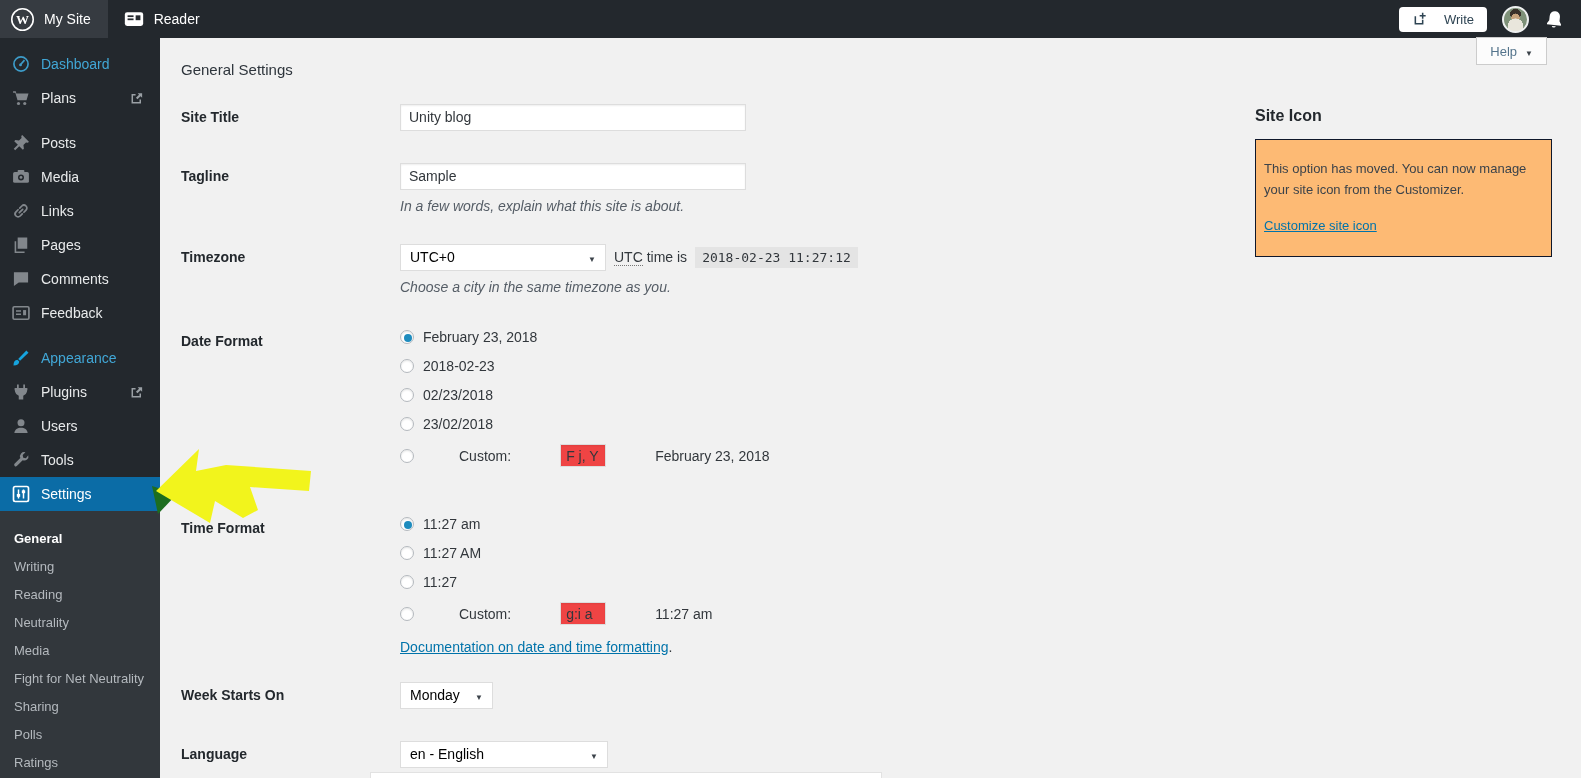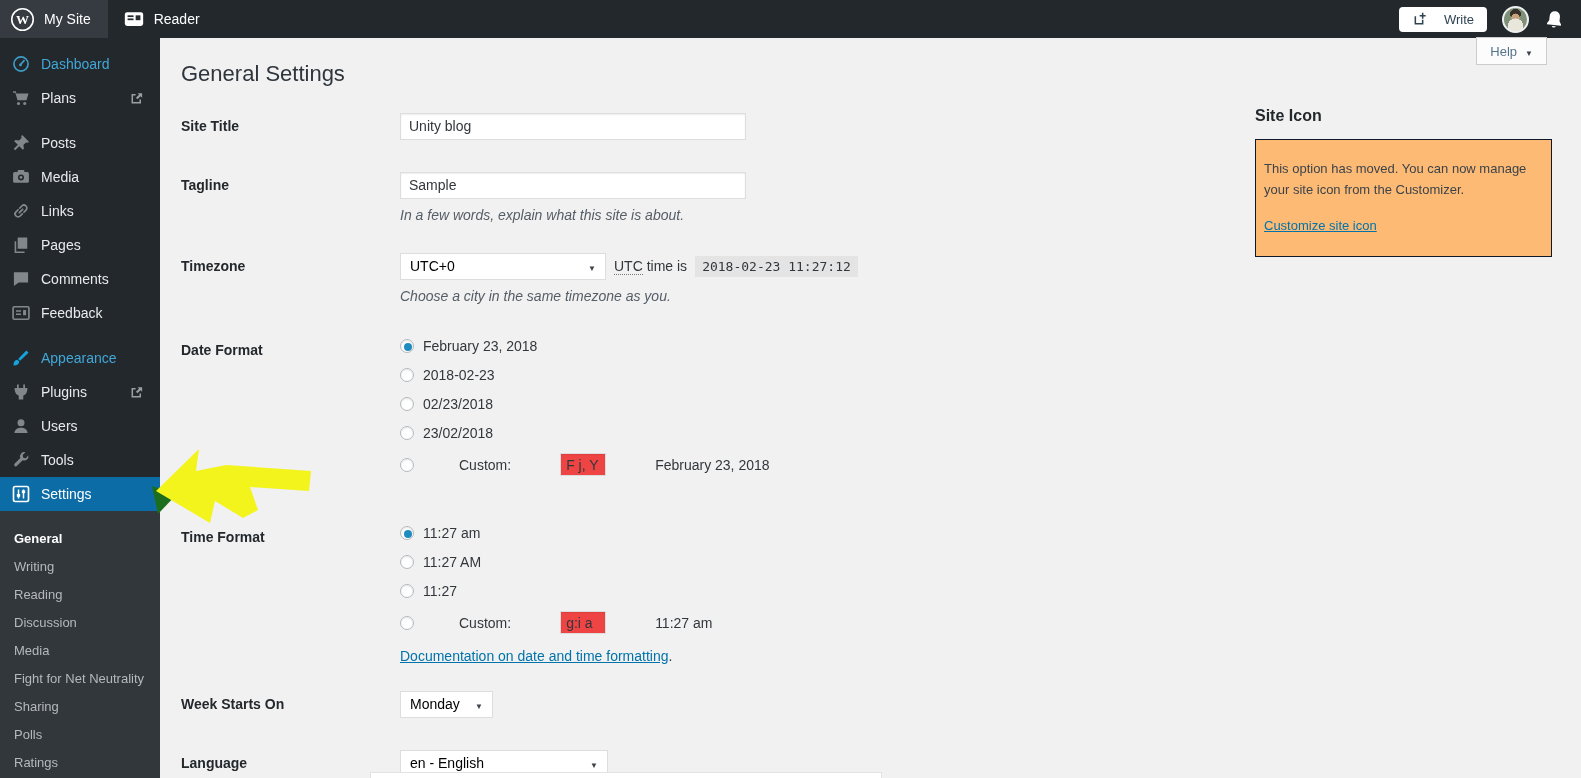--- a/index.html
+++ b/index.html
@@ -38,21 +38,21 @@
   .mi.active .mi-ic{color:#fff;}
   .sep{height:11px;}
   .submenu{background:#32373c;padding:13px 0 14px;flex:1;}
   .smi{height:28px;display:flex;align-items:center;padding-left:14px;font-size:13px;color:#b4b9be;cursor:pointer;}
   .smi.active{color:#fff;font-weight:700;}
   
   .main{flex:1;position:relative;font-size:14px;color:#32373c;}
   .help-tab{position:absolute;top:-1px;right:34px;height:28px;display:flex;align-items:center;gap:8px;
             background:#fcfcfc;border:1px solid #ccc;padding:0 13px;font-size:13px;color:#54748c;cursor:pointer;}
   .caret::after{content:"▼";font-size:8px;color:#3c434a;}
-  h1.page-title{margin:22px 0 0 21px;font-size:22px;font-weight:400;color:#2e353c;line-height:1.3;}
+  h1.page-title{margin:22px 0 0 21px;font-size:15px;font-weight:400;color:#2e353c;line-height:1.3;}
   .form{margin:24px 0 0 21px;}
   .frow{display:flex;}
   .fth{width:219px;flex-shrink:0;font-weight:700;font-size:14px;color:#23282d;padding-top:5px;}
   .mb1{margin-bottom:32px;}.mb2{margin-bottom:30px;}.mb3{margin-bottom:33px;}
   .mb4{margin-bottom:36px;}.mb5{margin-bottom:27px;}.mb6{margin-bottom:32px;}
   .txt{width:346px;height:27px;padding:3px 8px;border:1px solid #ddd;background:#fff;color:#32373c;
        font:14px "Liberation Sans",sans-serif;box-shadow:inset 0 1px 2px rgba(0,0,0,.07);}
   .desc{font-style:italic;color:#555d66;margin:8px 0 0;font-size:14px;}
   .sel{display:inline-flex;align-items:center;justify-content:space-between;height:27px;border:1px solid #ddd;
        background:#fff;padding:0 9px;font-size:14px;color:#000000;cursor:pointer;}
@@ -272,21 +272,21 @@
         <div class="smi active">
             <span>General</span>
           </div>
         <div class="smi">
             <span>Writing</span>
           </div>
         <div class="smi">
             <span>Reading</span>
           </div>
         <div class="smi">
-            <span>Discussion</span>
+            <span>Neutrality</span>
           </div>
         <div class="smi">
             <span>Media</span>
           </div>
         <div class="smi">
             <span>Fight for Net Neutrality</span>
           </div>
         <div class="smi">
             <span>Sharing</span>
           </div>

